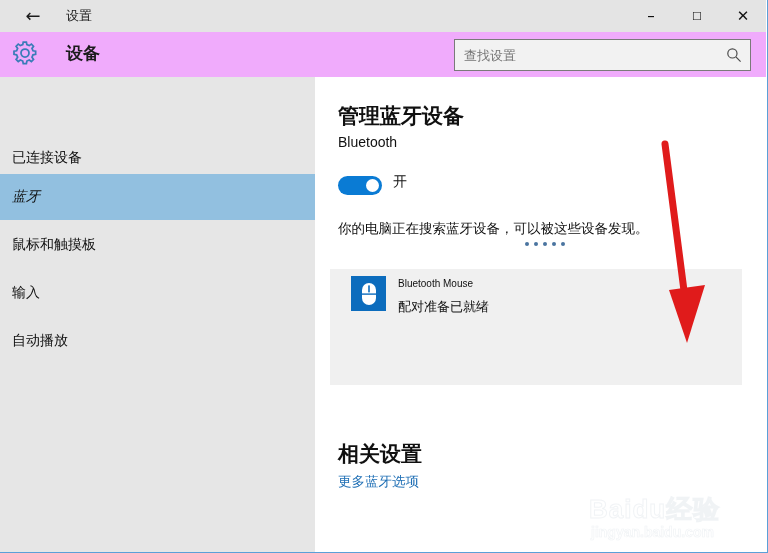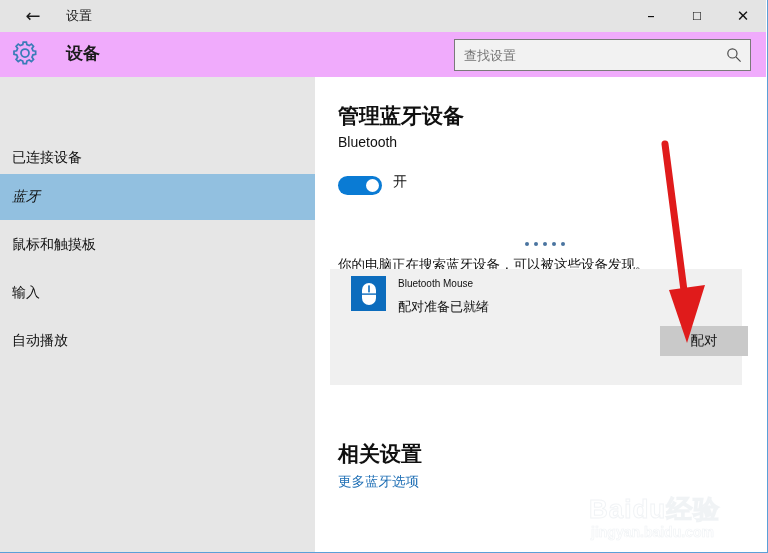--- a/index.html
+++ b/index.html
@@ -127,21 +127,21 @@
     width: 13px; height: 13px;
     background: #ffffff; border-radius: 50%;
   }
   .toggle-state {
     position: absolute; left: 78px; top: 96px;
     font-size: 14px; color: #101010;
   }
   .desc {
     position: absolute; left: 23px; top: 143px;
     width: 420px;
-    font-size: 13.5px; color: #101010; margin-top: 36px;
+    font-size: 13.5px; color: #101010;
   }
   .dots {
     position: absolute; left: 210px; top: 165px;
     display: flex; gap: 5px;
   }
   .dots i {
     display: block; width: 4px; height: 4px;
     border-radius: 50%; background: #4a74a0;
   }
 
@@ -296,21 +296,20 @@
       <div class="device-card">
         <span class="dev-icon">
           <svg width="22" height="26" viewBox="0 0 22 26">
             <rect x="4" y="2" width="14" height="22" rx="7" fill="#ffffff"></rect>
             <rect x="10.2" y="4.4" width="1.6" height="7" fill="#0c6cbd"></rect>
             <rect x="4" y="12.4" width="14" height="1.4" fill="#0c6cbd"></rect>
           </svg>
         </span>
         <div class="dev-name">Bluetooth Mouse</div>
         <div class="dev-status">配对准备已就绪</div>
-        <button class="pair-btn">配对</button>
       </div>
 
       <h2 class="related-title">相关设置</h2>
       <a href="#" class="related-link">更多蓝牙选项</a>
 
     </section>
   </div>
 
   <span class="arrow-svg">
     <svg width="70" height="215" viewBox="0 0 70 215">

